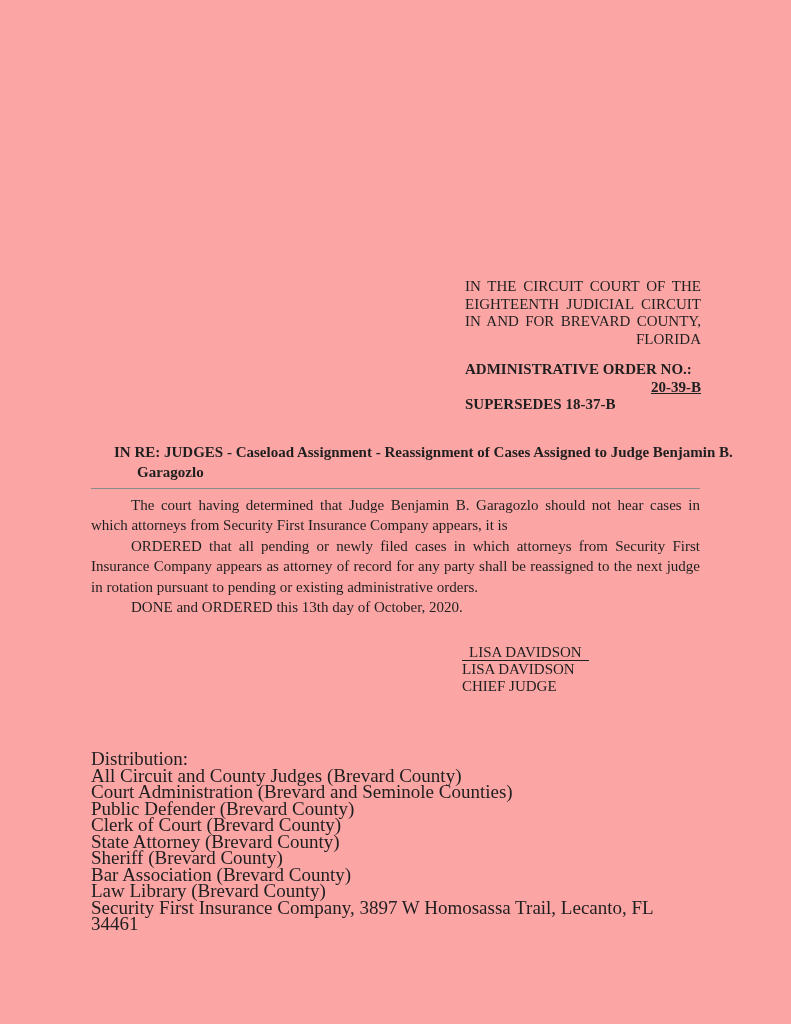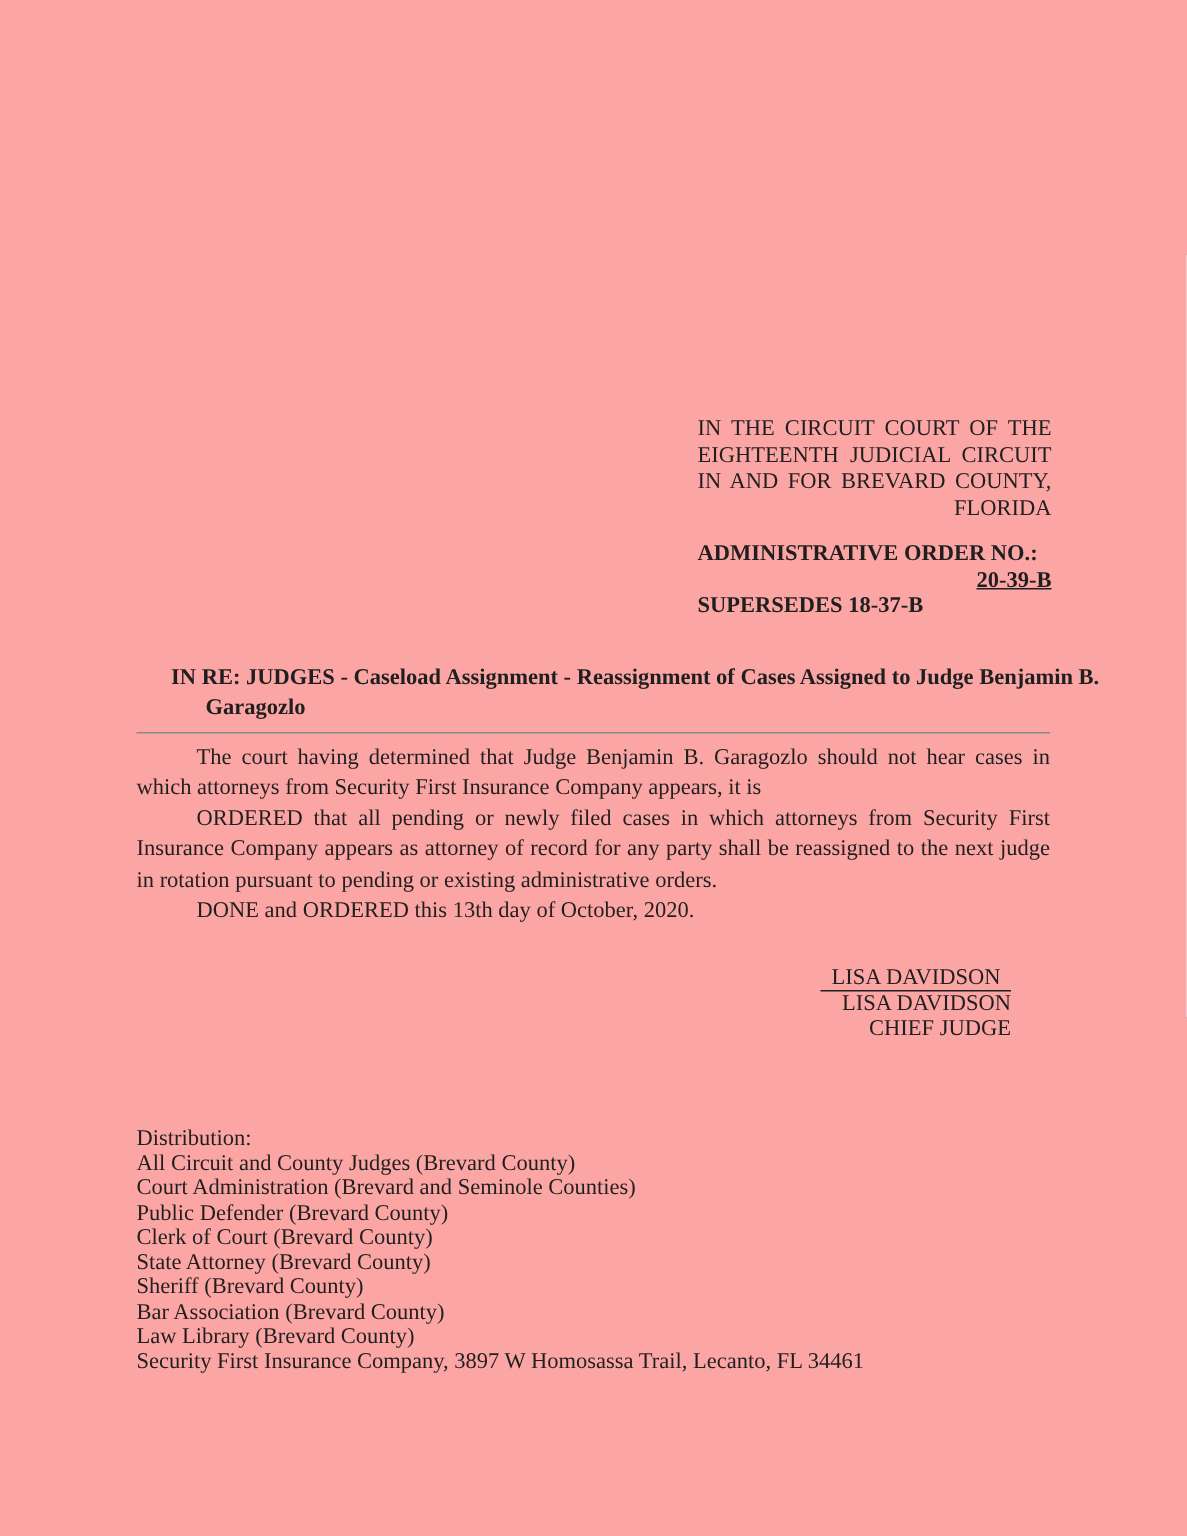--- a/index.html
+++ b/index.html
@@ -74,34 +74,34 @@
     line-height: 20.5px;
     text-align: justify;
   }
   .order-body p { text-indent: 40px; }
 
   
   .signature-block {
     margin-top: 26px;
     margin-left: 371px;
     width: 212px;
-    text-align: right;
+    text-align: left;
     font-size: 15px;
     line-height: 16.5px;
   }
   .signature-name {
     display: inline-block;
     border-bottom: 1px solid #1f1f1f;
     padding: 0 7px;
   }
 
   
   .distribution {
     margin-top: 57px;
-    font-size: 15px;
+    font-size: 19px;
     line-height: 16.5px;
   }
 </style>
 </head>
 <body>
 
 <div class="page">
   <div class="content">
 
     <div class="court-header">

